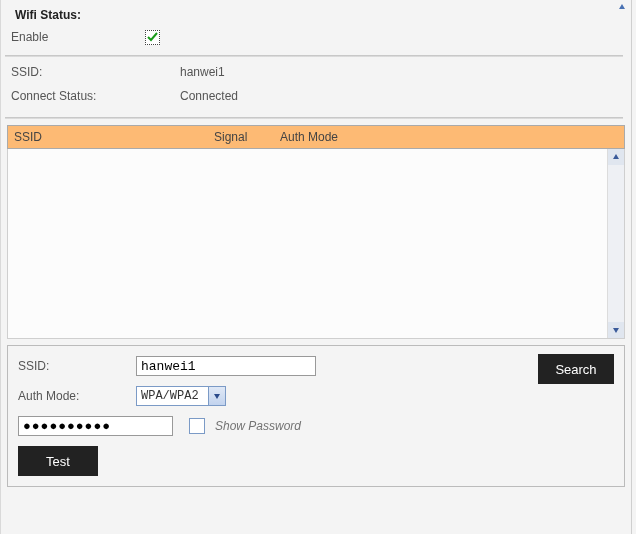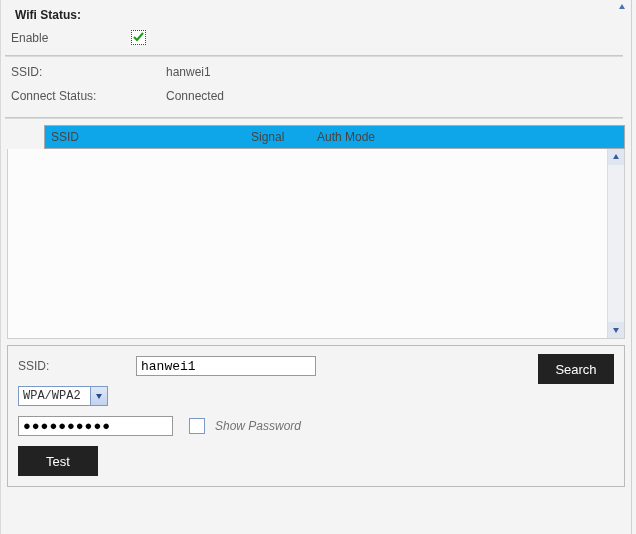--- a/index.html
+++ b/index.html
@@ -38,22 +38,23 @@
   }
 
   
   .section-title {
     font-weight: bold;
     color: #222;
     padding: 8px 0 4px 14px;
   }
   .row {
     display: flex;
-    align-items: center;
+    align-items: flex-start;
     padding: 4px 0 6px 10px;
+    gap: 14px;
   }
   .row .label {
     width: 120px;
     color: #555;
   }
   .row .value {
     color: #555;
   }
   .checkbox-dotted {
     width: 15px;
@@ -72,26 +73,25 @@
     background: linear-gradient(#bfbfbf,#e4e4e4);
     margin: 4px 8px 4px 4px;
   }
 
   
   .table-area {
     margin: 6px 6px 4px 6px;
   }
   .table-header {
     display: flex;
-    background: #0ea5e9;
+    background: #fdba74;
     border: 1px solid #aaa;
     height: 22px;
     align-items: center;
     color: #444;
-    margin-left: 37px;
   }
   .th-ssid { width: 200px; padding-left: 6px; }
   .th-signal { width: 60px; }
   .th-auth { flex: 1; padding-left: 6px; }
   .th-scroll-spacer { width: 16px; }
 
   .table-body {
     position: relative;
     height: 190px;
     background: #fcfcfc;
@@ -277,20 +277,21 @@
     <div class="search-wrap">
       <button class="btn btn-search">Search</button>
     </div>
 
     <div class="frow">
       <div class="flabel">SSID:</div>
       <input type="text" class="ssid-input" value="hanwei1" style="">
     </div>
 
     <div class="frow">
+      <div class="flabel">Auth Mode:</div>
       <div class="select-wrap">
         <div class="select-text">WPA/WPA2</div>
         <div class="select-btn">
           <svg width="8" height="8" viewBox="0 0 8 8">
               <path d="M1 2 L7 2 L4 7 Z" fill="#2a4a8a"></path>
             </svg>
         </div>
       </div>
     </div>
 

